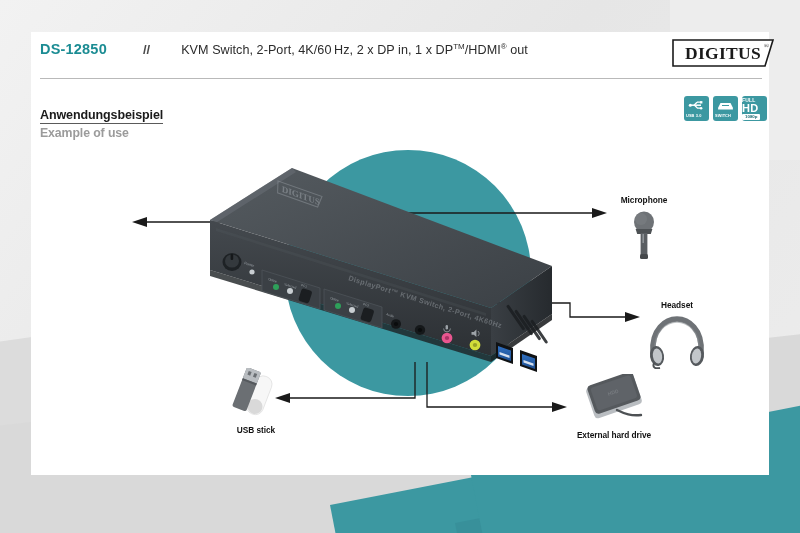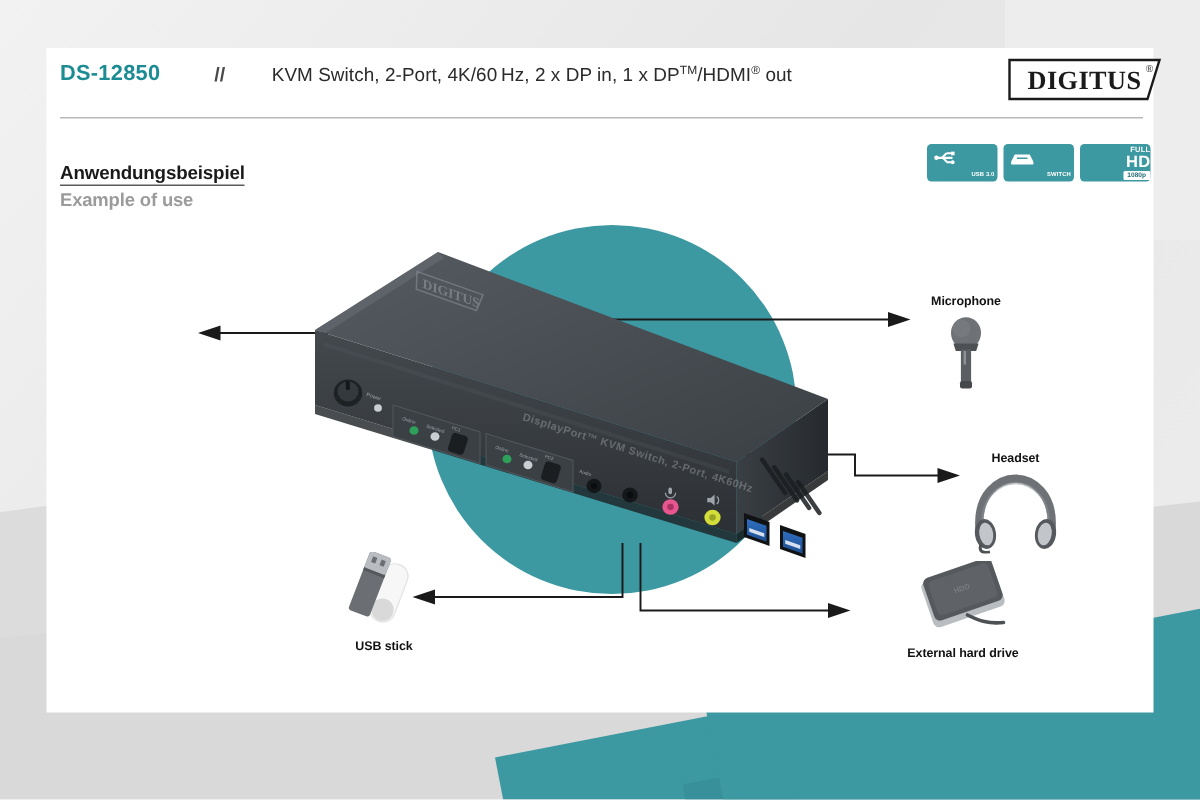--- a/index.html
+++ b/index.html
@@ -42,22 +42,22 @@
   .logo svg{display:block;}
   .logo-text{position:absolute;left:0;top:0;width:106px;height:30px;
       display:flex;align-items:center;justify-content:center;
       font-family:"Liberation Serif", serif;font-weight:bold;font-size:17.5px;
       letter-spacing:0.3px;color:#1a1a1a;}
   .logo-reg{position:absolute;right:7px;top:4px;font-size:7px;color:#1a1a1a;
       font-family:"Liberation Serif", serif;}
 
   
   .badges{position:absolute;right:33px;top:96px;display:flex;gap:4px;}
-  .badge{width:47px;height:25px;border-radius:3px;background:#3c98a1;position:relative;
-     display:flex;flex-direction:column;align-items:flex-end;justify-content:flex-end;
+  .badge{width:25px;height:25px;border-radius:3px;background:#3c98a1;position:relative;
+     display:flex;flex-direction:column;align-items:flex-start;justify-content:flex-end;
      padding-bottom:1px;box-sizing:border-box;}
   .badge .bg-ic{position:absolute;left:0;top:2px;width:25px;height:14px;
      display:flex;align-items:center;justify-content:center;}
   .badge .bg-lbl{font-size:3.9px;color:#ffffff;font-weight:bold;letter-spacing:0.1px;
      background:rgba(255,255,255,0.0);line-height:5px;margin-bottom:1.5px;}
   .badge.fullhd{justify-content:center;padding-bottom:0;}
   .fhd-top{font-size:5px;font-weight:bold;color:#ffffff;line-height:5.5px;margin-top:1px;letter-spacing:0.2px;}
   .fhd-mid{font-size:11px;font-weight:bold;color:#ffffff;line-height:10px;letter-spacing:0.2px;}
   .fhd-bot{font-size:4.4px;font-weight:bold;color:#1e6a72;background:#ffffff;
      line-height:5.6px;padding:0 3px;border-radius:1px;margin-top:1px;}
@@ -94,21 +94,21 @@
   #n-usb .cap{margin-top:5px;}
 
   #n-mic{left:588px;top:173px;width:112px;}
   #n-mic .cap{margin-bottom:5px;}
   #n-mic .art{height:52px;}
 
   #n-head{left:622px;top:278px;width:110px;}
   #n-head .cap{margin-bottom:5px;}
   #n-head .art{height:54px;}
 
-  #n-hdd{left:576px;top:374px;width:132px;}
+  #n-hdd{left:548px;top:374px;width:132px;}
   #n-hdd .art{height:50px;}
   #n-hdd .cap{margin-top:6px;}
 </style>
 </head>
 <body>
 
 <div id="stage">
 
   <div class="bg-grey-lt"></div>
   <div class="corner-grey-tr"></div>

